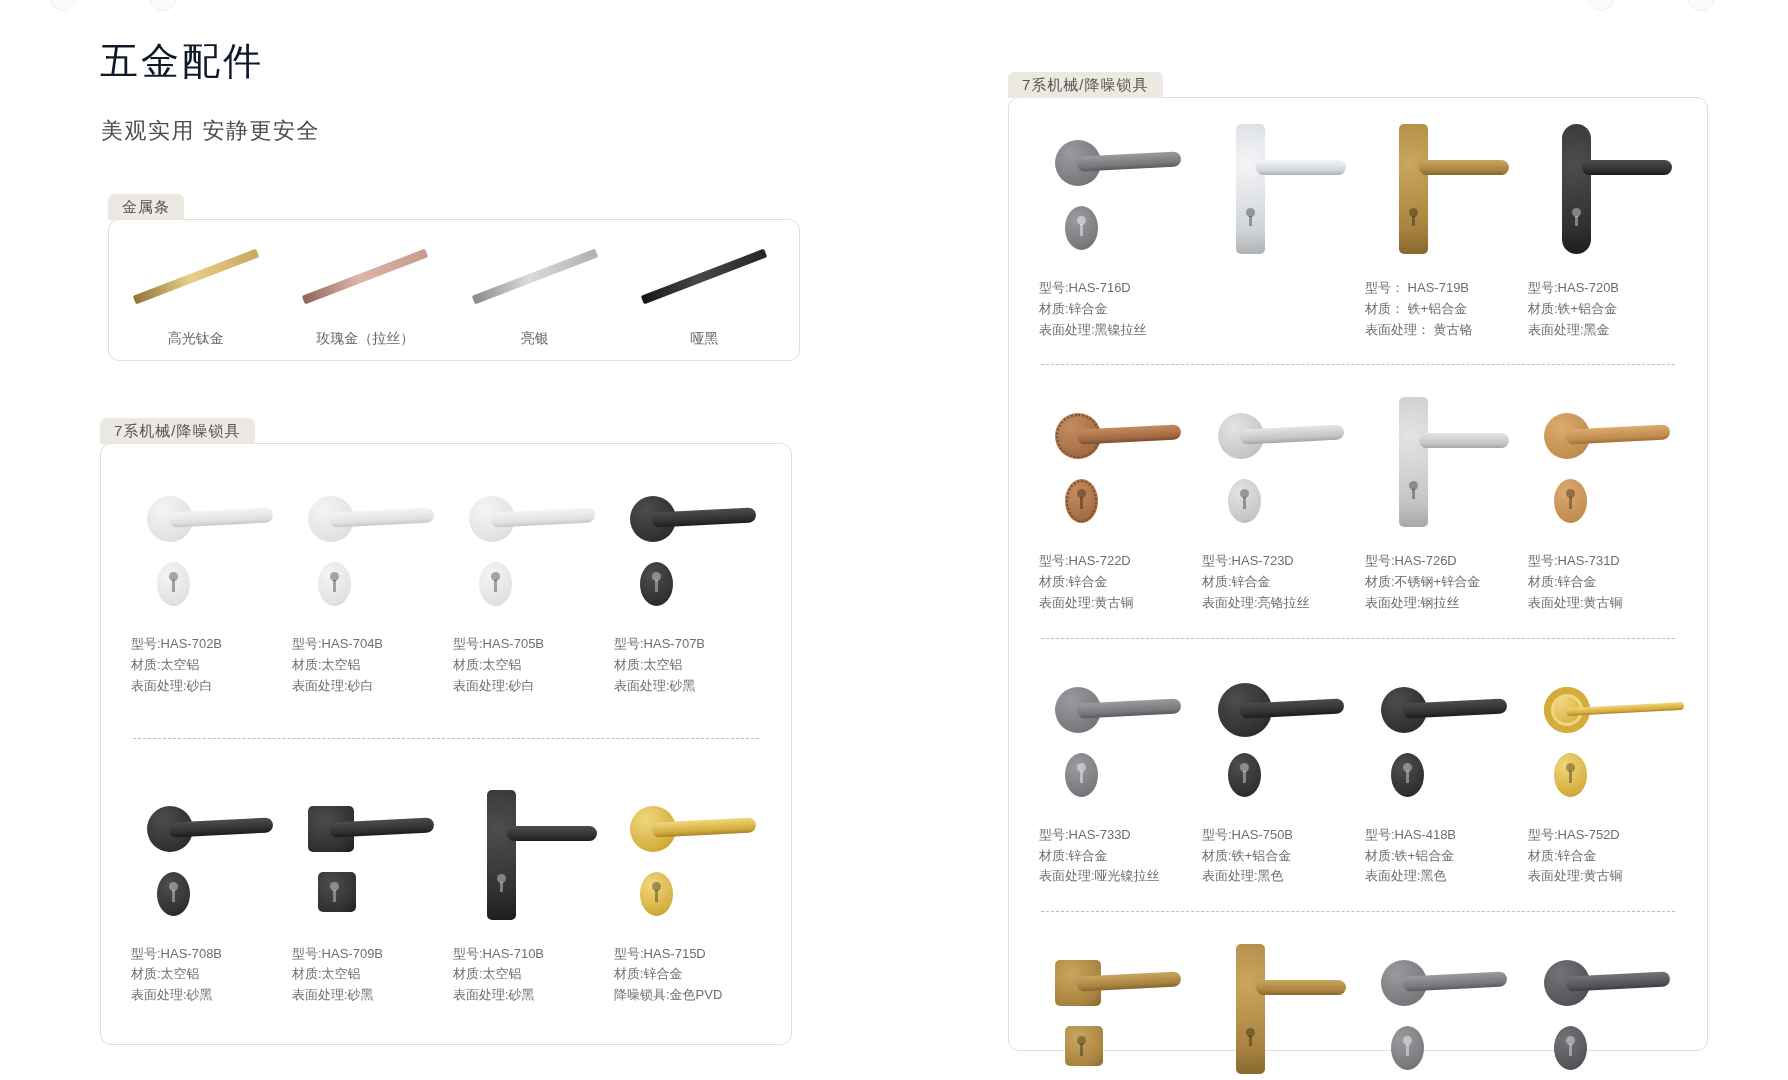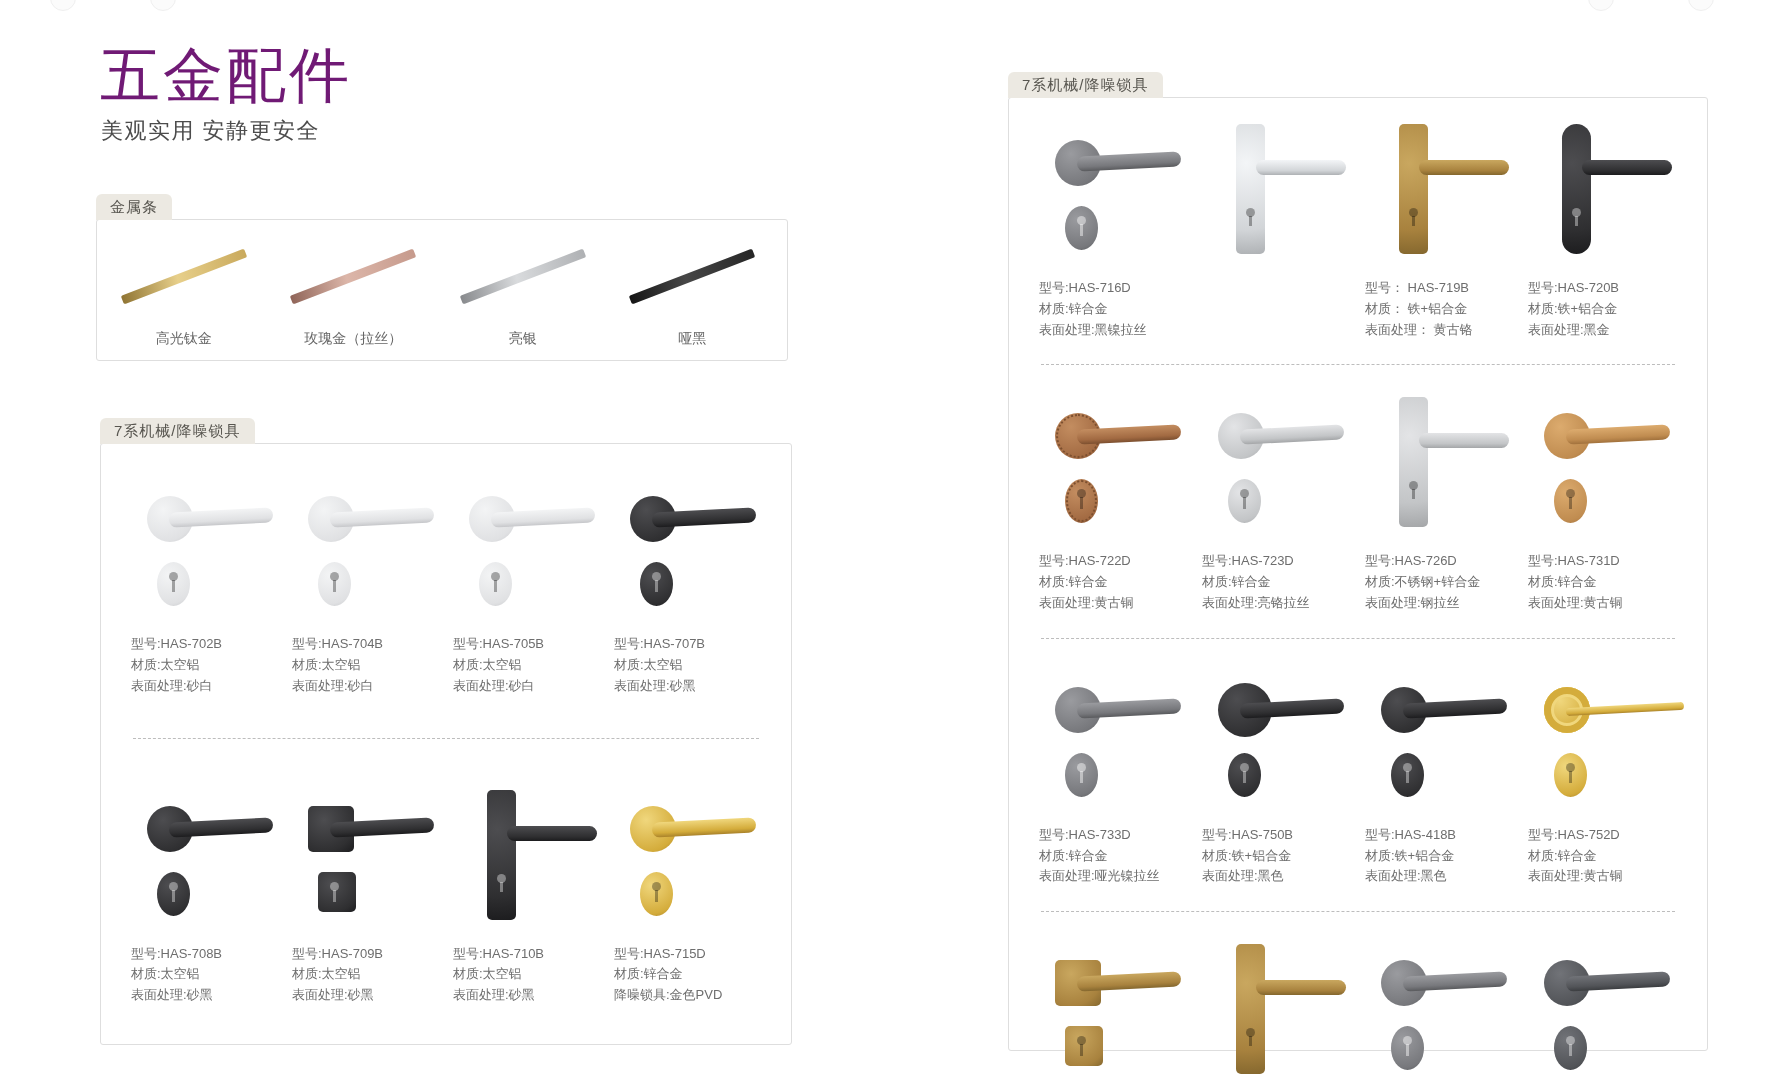--- a/index.html
+++ b/index.html
@@ -4,29 +4,29 @@
 <style>
   html,body{margin:0;padding:0;}
   body{
     width:1788px;height:1080px;position:relative;background:#ffffff;
     font-family:"Liberation Sans","DejaVu Sans",sans-serif;color:#4a4a4a;overflow:hidden;
   }
   
   .wm{position:absolute;top:-15px;width:24px;height:24px;border-radius:50%;
       border:1px solid #efefef;background:#fbfbfb;}
   
-  .page-title{position:absolute;left:100px;top:36px;font-size:60px;color:#701a75;
+  .page-title{position:absolute;left:100px;top:36px;font-size:38px;color:#0f172a;
       letter-spacing:3px;font-weight:500;text-align:center;}
   .page-subtitle{position:absolute;left:101px;top:116px;font-size:22px;color:#4c4c4c;
       letter-spacing:1.5px;}
   
   .section{position:absolute;}
   .tab{display:inline-block;background:#ece9e2;color:#57554f;font-size:15px;
       padding:4px 14px 3px 14px;border-radius:6px 6px 0 0;letter-spacing:1px;margin-bottom:-1px;}
-  .box{background:#fff;border:1px solid #dedede;border-radius:3px;box-sizing:border-box;}
+  .box{background:#fff;border:1px solid #dedede;border-radius:11px;box-sizing:border-box;}
   
   .metal-box{width:692px;height:142px;display:grid;grid-template-columns:repeat(4,1fr);
       padding:18px 10px 12px 2px;}
   .strip-cell{display:flex;flex-direction:column;align-items:center;justify-content:space-between;}
   .strip{width:132px;height:9px;border-radius:2px;transform:rotate(-21deg);margin-top:34px;}
   .strip.gold{background:linear-gradient(100deg,#8f7433,#e7cf8a 45%,#c9a95c);}
   .strip.rosegold{background:linear-gradient(100deg,#8f6458,#dcb6a9 45%,#c69a8c);}
   .strip.silver{background:linear-gradient(100deg,#87898c,#d9dbdd 45%,#aeb0b3);}
   .strip.black{background:linear-gradient(100deg,#151515,#474747 45%,#262626);}
   .strip-label{font-size:14px;color:#666;margin-top:26px;}
@@ -84,21 +84,21 @@
 <body>
 
 <div class="wm" style="left:50px"></div>
 <div class="wm" style="left:150px"></div>
 <div class="wm" style="left:1588px"></div>
 <div class="wm" style="left:1688px"></div>
 
 <div class="page-title">五金配件</div>
 <div class="page-subtitle">美观实用 安静更安全</div>
 
-<div class="section" style="left:96px;top:194px;width:692px">
+<div class="section" style="left:108px;top:194px;width:692px">
   <div class="tab">金属条</div>
   <div class="box metal-box">
     <div class="strip-cell">
       <div class="strip gold"></div>
       <div class="strip-label">高光钛金</div>
     </div>
     <div class="strip-cell">
       <div class="strip rosegold"></div>
       <div class="strip-label">玫瑰金（拉丝）</div>
     </div>

